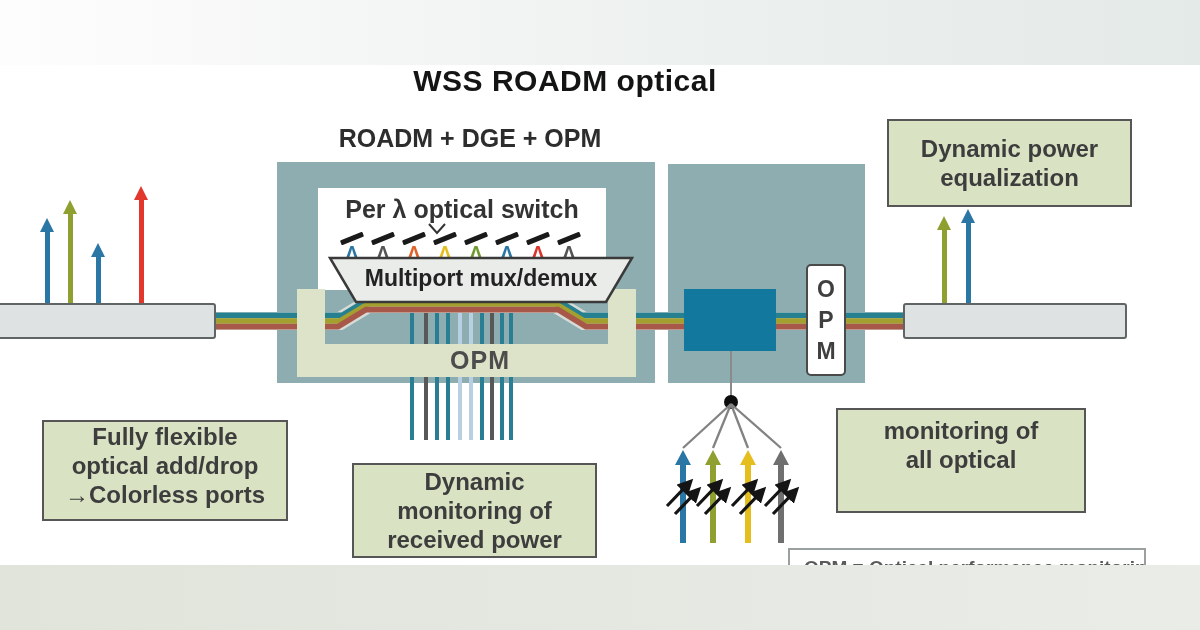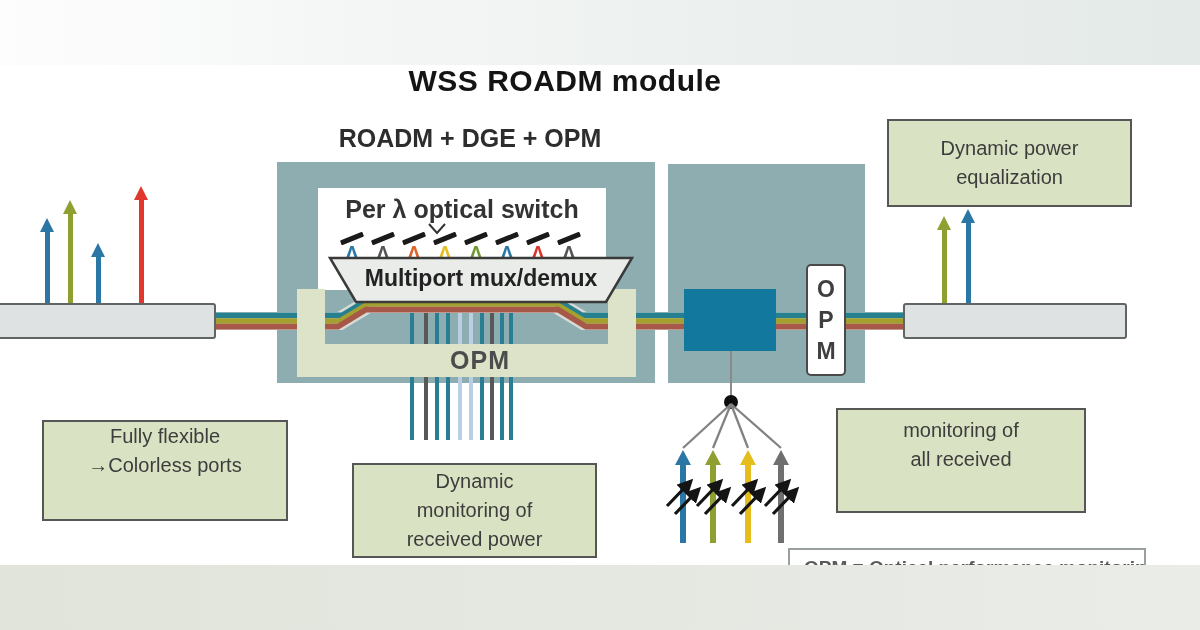--- a/index.html
+++ b/index.html
@@ -47,21 +47,21 @@
   #bar-right{left:903px;width:224px;}
 
   #tap-rect{position:absolute;left:684px;top:289px;width:92px;height:62px;z-index:4;}
 
   #opm-tap{position:absolute;left:806px;top:264px;width:40px;height:112px;background:#ffffff;
     border:2.5px solid #4a4a4a;border-radius:5px;z-index:5;
     display:flex;flex-direction:column;justify-content:center;align-items:center;}
   #opm-tap span{display:block;font-size:23px;font-weight:bold;color:#3f3f3f;line-height:31px;}
 
   .callout{position:absolute;border:2px solid #565656;text-align:center;
-    font-weight:normal;color:#3d3d3d;z-index:6;font-size:20px;line-height:29px;}
+    font-weight:bold;color:#3d3d3d;z-index:6;font-size:24px;line-height:29px;}
   #callout-power{left:887px;top:119px;width:245px;height:88px;padding-top:13px;}
   #callout-adddrop{left:42px;top:420px;width:246px;height:101px;padding-top:0;}
   #callout-mgmt{left:352px;top:463px;width:245px;height:95px;padding-top:2px;}
   #callout-monitor{left:836px;top:408px;width:250px;height:105px;padding-top:6px;}
 
   #legend-box{position:absolute;left:788px;top:548px;width:358px;height:40px;background:#ffffff;
     border:2px solid #9aa0a0;z-index:5;font-size:19px;font-weight:bold;color:#5a5a5a;
     padding:7px 0 0 14px;white-space:nowrap;overflow:hidden;}
 
   .layer{position:absolute;left:0;top:0;width:1200px;height:630px;pointer-events:none;}
@@ -69,21 +69,21 @@
   #arrows-layer{z-index:2;}
   #fiber-svg{z-index:3;}
   #top-svg{z-index:5;}
 </style>
 </head>
 <body>
 
 <div class="band-top" data-name="top-background-band"></div>
 <div class="band-bottom" data-name="bottom-background-band"></div>
 
-<div class="title" data-name="diagram-title">WSS ROADM module</div>
+<div class="title" data-name="diagram-title">WSS ROADM optical</div>
 <div class="subtitle" data-name="module-sublabel">ROADM + DGE + OPM</div>
 
 <div id="teal-left" class="teal" data-name="roadm-module-panel" style="background: rgb(141, 173, 177);"></div>
 <div id="teal-right" class="teal" data-name="tap-module-panel" style="background: rgb(141, 173, 177);"></div>
 
 <div id="drop-lines" class="layer" data-name="drop-port-lines">
     <div data-name="drop-port-line" style="position: absolute; left: 410px; top: 300px; width: 4px; height: 140px; background: rgb(42, 126, 147);"></div>
     <div data-name="drop-port-line" style="position: absolute; left: 424px; top: 300px; width: 4px; height: 140px; background: rgb(88, 88, 88);"></div>
     <div data-name="drop-port-line" style="position: absolute; left: 435px; top: 300px; width: 4px; height: 140px; background: rgb(42, 126, 147);"></div>
     <div data-name="drop-port-line" style="position: absolute; left: 446px; top: 300px; width: 4px; height: 140px; background: rgb(42, 126, 147);"></div>
@@ -199,30 +199,31 @@
   <span data-name="opm-letter">P</span>
   <span data-name="opm-letter">M</span>
 </div>
 
 <div id="callout-power" class="callout" data-name="callout-dynamic-power-equalization" style="background: rgb(217, 227, 195);">
   <div data-name="callout-line">Dynamic power</div>
   <div data-name="callout-line">equalization</div>
 </div>
 <div id="callout-adddrop" class="callout" data-name="callout-fully-flexible-add-drop" style="background: rgb(217, 227, 195);">
   <div data-name="callout-line">Fully flexible</div>
+  <div data-name="callout-line">optical add/drop</div>
   <div data-name="callout-line">→Colorless ports</div>
 </div>
 <div id="callout-mgmt" class="callout" data-name="callout-dynamic-management" style="background: rgb(217, 227, 195);">
   <div data-name="callout-line">Dynamic</div>
   <div data-name="callout-line">monitoring of</div>
   <div data-name="callout-line">received power</div>
 </div>
 <div id="callout-monitor" class="callout" data-name="callout-continuous-monitoring" style="background: rgb(217, 227, 195);">
   <div data-name="callout-line">monitoring of</div>
-  <div data-name="callout-line">all received</div>
+  <div data-name="callout-line">all optical</div>
 </div>
 
 <div id="legend-box" data-name="opm-legend">OPM = Optical performance monitoring</div>
 
 <svg id="top-svg" class="layer" data-name="fanout-overlay">
     <defs>
       <marker id="ah" viewBox="0 0 10 10" refX="8" refY="5" markerWidth="5" markerHeight="5" orient="auto">
         <path d="M0,0 L10,5 L0,10 z" fill="#141414"></path>
       </marker>
     </defs>

